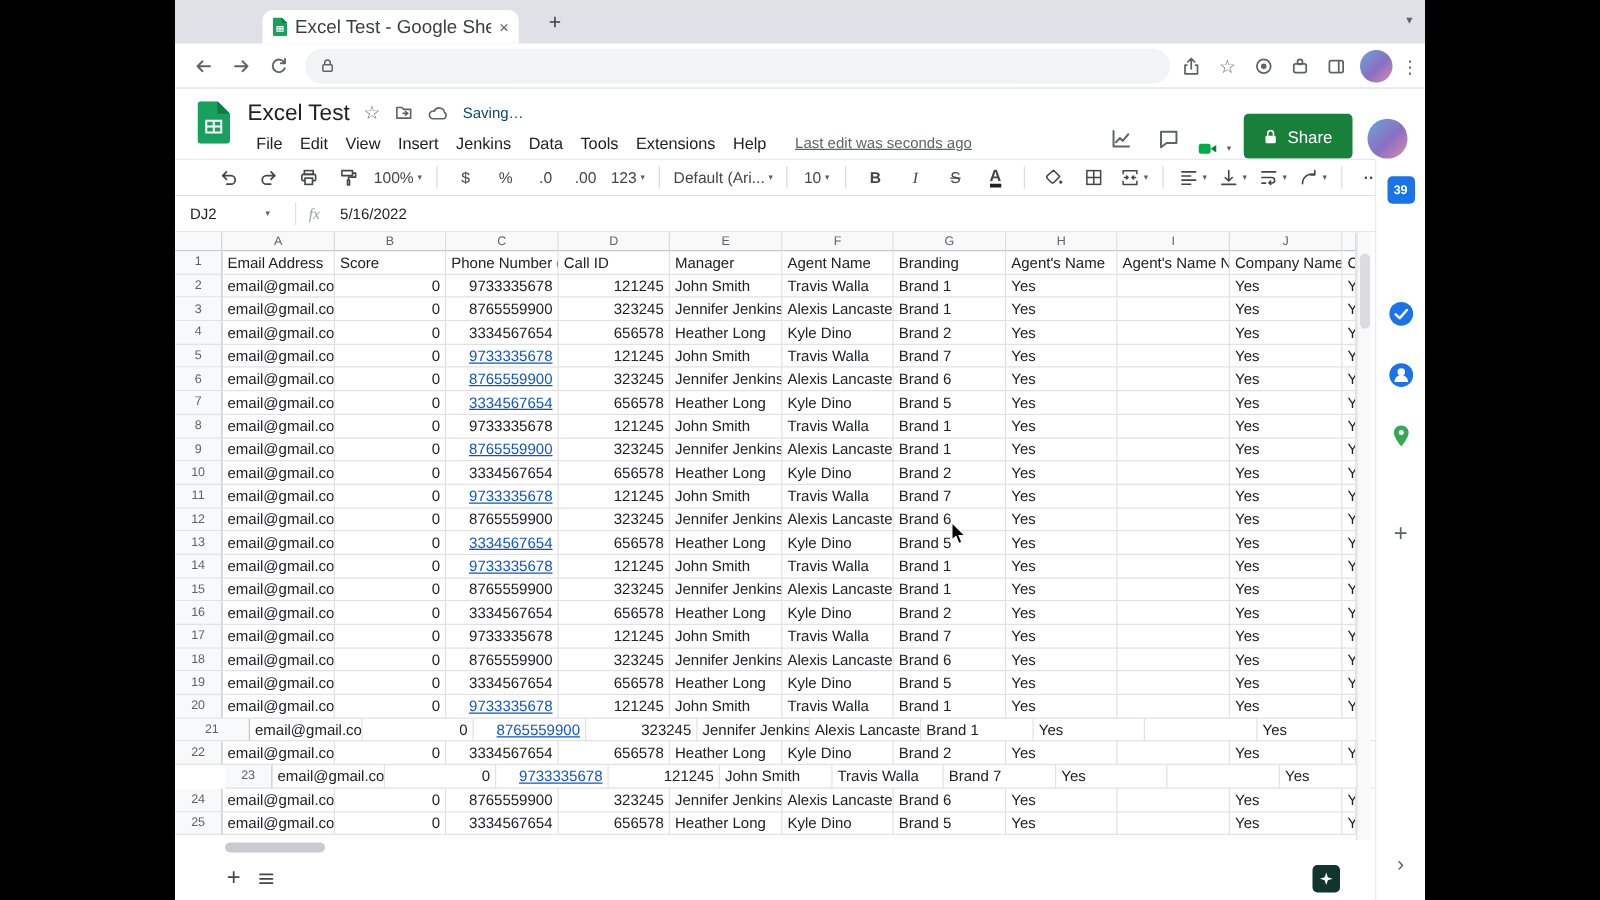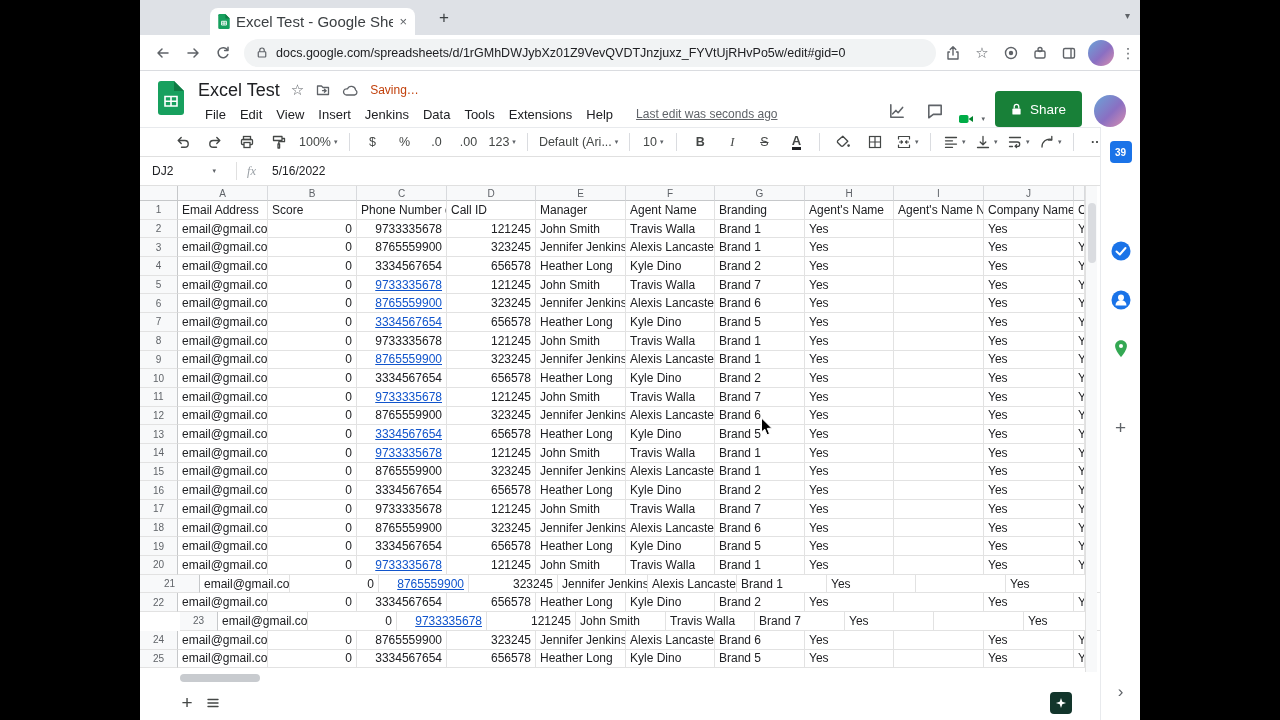--- a/index.html
+++ b/index.html
@@ -28,21 +28,21 @@
     background:linear-gradient(135deg,#6aa5d8 0%,#8a6fc2 55%,#d98fb0 100%);}
   .kebab{font-size:14px;color:#5F6368;margin-left:5px;width:18px;text-align:center;}
 
   
   .appheader{position:absolute;top:71px;left:0;width:100%;height:56px;background:#fff;display:flex;}
   .slogo{margin:10px 0 0 18px;flex:none;}
   .titleblock{margin-left:14px;flex:1;min-width:0;}
   .titlerow{display:flex;align-items:center;height:26px;margin-top:6px;gap:11px;}
   .doctitle{font-size:18px;color:#202124;}
   .tstar{color:#5F6368;font-size:15px;}
-  .saving{font-size:12px;color:#c2410c;}
+  .saving{font-size:12px;color:#0c4a6e;}
   .menurow{display:flex;align-items:center;height:22px;}
   .menus{display:flex;}
   .menu-item{font-size:13px;color:#202124;padding:2px 7px;border-radius:4px;}
   .lastedit{font-size:12px;color:#5F6368;text-decoration:underline;margin-left:16px;white-space:nowrap;overflow:hidden;}
   .headright{display:flex;align-items:flex-end;gap:6px;padding-right:14px;flex:none;}
   .hbtn{width:32px;height:32px;display:flex;align-items:center;justify-content:center;border-radius:50%;}
   .meet{display:flex;align-items:center;gap:3px;}
   .sharebtn{height:36px;background:#188038;border-radius:4px;color:#fff;display:flex;align-items:center;
     gap:8px;padding:0 16px;font-size:13.5px;font-weight:500;margin-left:4px;}
   .avatar2{width:32px;height:32px;border-radius:50%;margin-left:6px;
@@ -152,21 +152,20 @@
       <svg width="16" height="16" viewBox="0 0 16 16" stroke="#5F6368" fill="none" stroke-width="1.5" stroke-linecap="round" stroke-linejoin="round">
           <path d="M12.8 9.5 A5 5 0 1 1 12.4 5"></path>
           <path d="M13 2.2 v3.4 h-3.4"></path>
         </svg>
     </span>
     <div class="omnibox">
       <svg width="12" height="13" viewBox="0 0 16 16" stroke="#5F6368" fill="none" stroke-width="1.6">
           <rect x="3" y="7" width="10" height="7" rx="1"></rect>
           <path d="M5 7 V5 a3 3 0 0 1 6 0 V7"></path>
         </svg>
-      <span class="url">docs.google.com/spreadsheets/d/1rGMhDWJybXz01Z9VevQVDTJnzjuxz_FYVtUjRHvPo5w/edit#gid=0</span>
     </div>
     <span class="abtn">
       <svg width="16" height="16" viewBox="0 0 16 16" stroke="#5F6368" fill="none" stroke-width="1.4" stroke-linecap="round" stroke-linejoin="round">
           <path d="M8 10 V2 M5.2 4.6 L8 1.8 L10.8 4.6 M4.5 7 H3 v7 h10 V7 h-1.5"></path>
         </svg>
     </span>
     <span class="abtn" style="font-size:15px;">☆</span>
     <span class="abtn">
       <svg width="16" height="16" viewBox="0 0 16 16" stroke="#5F6368" fill="none" stroke-width="1.4">
           <circle cx="8" cy="8" r="5.5"></circle>

